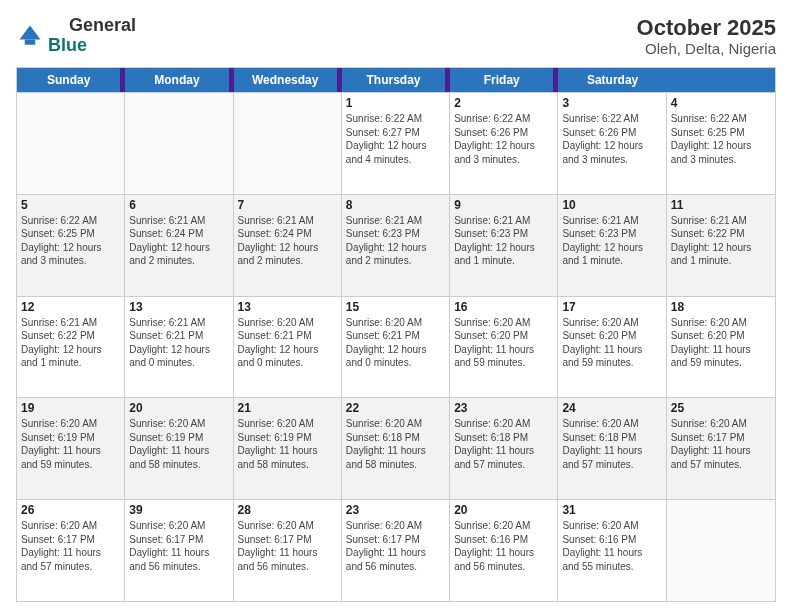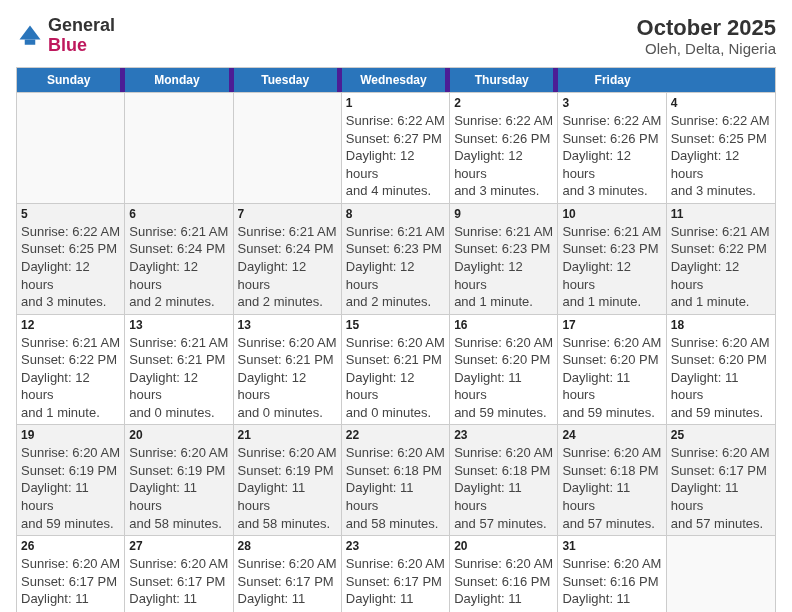--- a/index.html
+++ b/index.html
@@ -26,22 +26,22 @@
     .logo {
       display: flex;
       align-items: center;
       gap: 4px;
     }
     .logo-text {
       font-size: 18px;
       font-weight: bold;
       line-height: 1.1;
     }
-    .logo-general { color: #333; }
-    .logo-blue { color: #be185d; }
+    .logo-general { color: #333; margin-left: 21px; }
+    .logo-blue { color: #0f766e; }
     .logo-icon {
       width: 28px;
       height: 28px;
     }
     .title-block {
       text-align: right;
     }
     .month-title {
       font-size: 22px;
       font-weight: bold;
@@ -93,21 +93,21 @@
     }
     .cal-cell:last-child { border-right: none; }
     .cal-cell.empty { background: #f9f9f9; }
     .day-number {
       font-size: 12px;
       font-weight: bold;
       margin-bottom: 2px;
       color: #222;
     }
     .day-info {
-      font-size: 13px;
+      font-size: 10px;
       color: #444;
       line-height: 1.35;
     }
     .alt-row .cal-cell {
       background: #f2f2f2;
     }
   </style>
 </head>
 <body>
 
@@ -126,24 +126,24 @@
     <div class="title-block">
       <div class="month-title">October 2025</div>
       <div class="location">Oleh, Delta, Nigeria</div>
     </div>
   </div>
 
   <div class="calendar">
     <div class="cal-header-row">
     <div class="cal-header-cell">Sunday</div>
         <div class="cal-header-cell">Monday</div>
-        <div class="cal-header-cell">Tuesday</div>
         <div class="cal-header-cell">Wednesday</div>
         <div class="cal-header-cell">Thursday</div>
         <div class="cal-header-cell">Friday</div>
+        <div class="cal-header-cell">Saturday</div>
       </div>
     <div class="cal-body">
     <div class="cal-row">
           <div class="cal-cell empty"></div>
           <div class="cal-cell empty"></div>
           <div class="cal-cell empty"></div>
           <div class="cal-cell">
             <div class="day-number">1</div>
             <div class="day-info" style="white-space: pre-line;">Sunrise: 6:22 AM
 Sunset: 6:27 PM
@@ -327,21 +327,21 @@
         </div>
         <div class="cal-row">
           <div class="cal-cell">
             <div class="day-number">26</div>
             <div class="day-info" style="white-space: pre-line;">Sunrise: 6:20 AM
 Sunset: 6:17 PM
 Daylight: 11 hours
 and 57 minutes.</div>
           </div>
           <div class="cal-cell">
-            <div class="day-number">27</div>
+            <div class="day-number">39</div>
             <div class="day-info" style="white-space: pre-line;">Sunrise: 6:20 AM
 Sunset: 6:17 PM
 Daylight: 11 hours
 and 56 minutes.</div>
           </div>
           <div class="cal-cell">
             <div class="day-number">28</div>
             <div class="day-info" style="white-space: pre-line;">Sunrise: 6:20 AM
 Sunset: 6:17 PM
 Daylight: 11 hours

